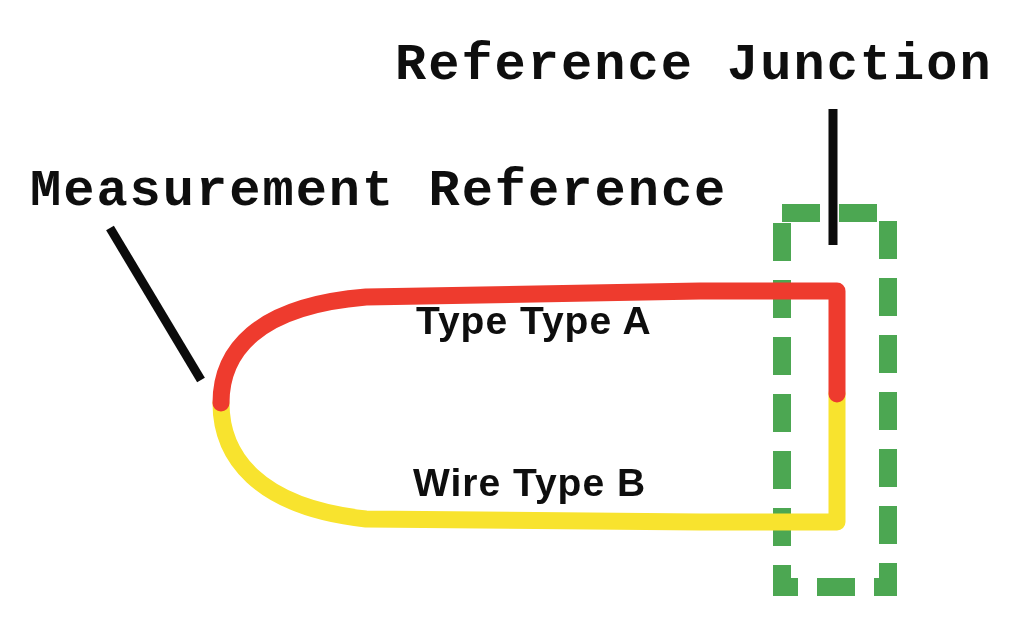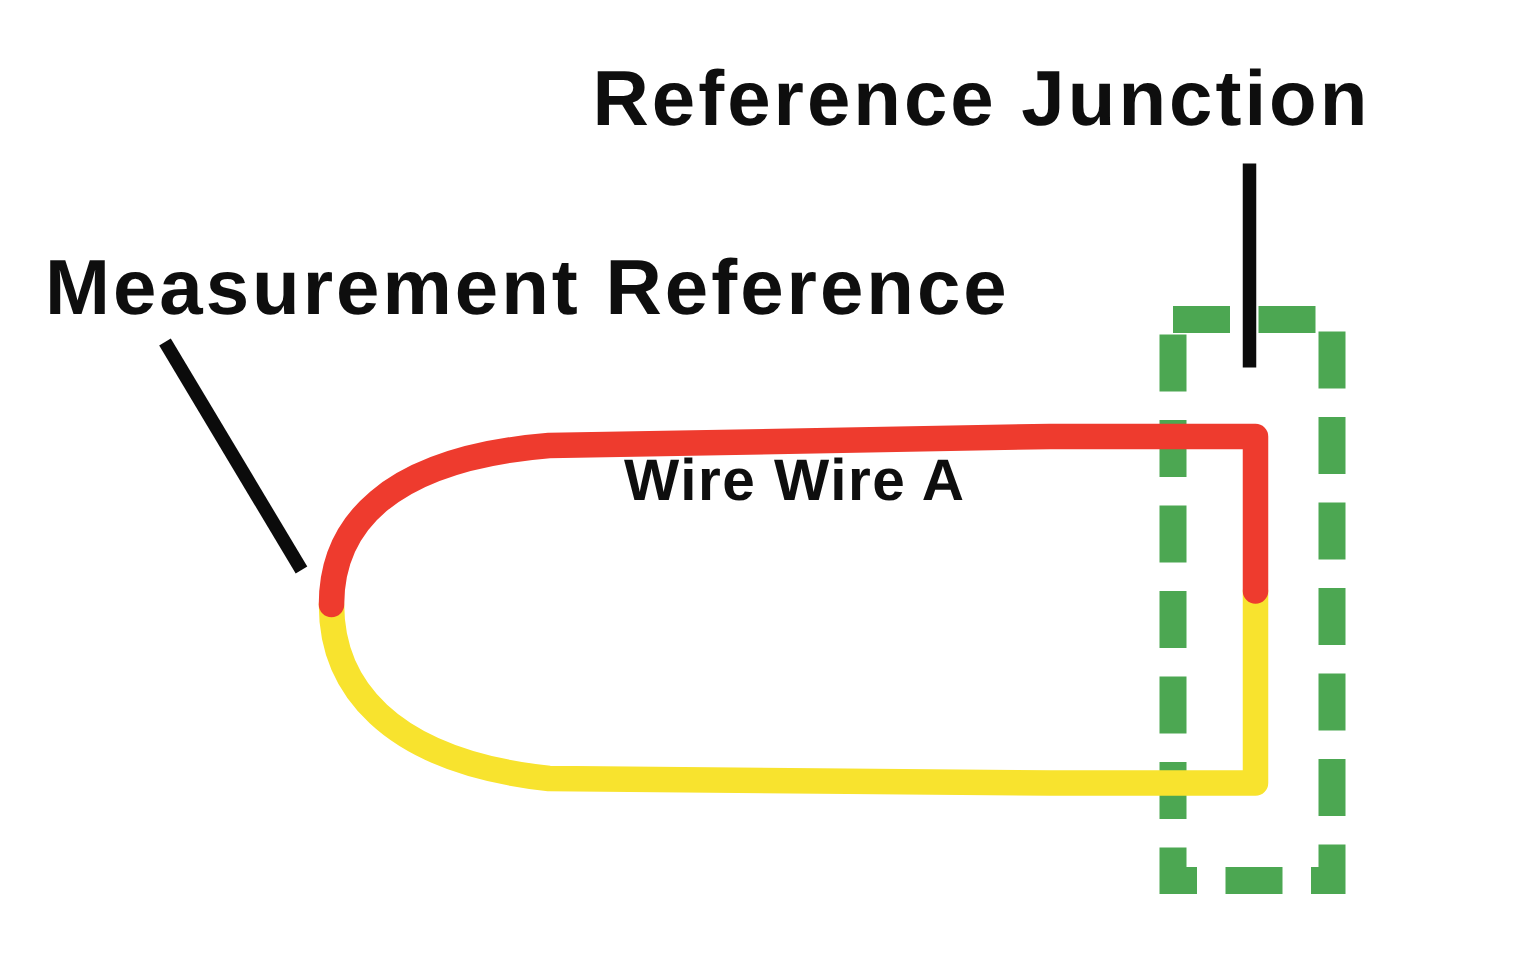--- a/index.html
+++ b/index.html
@@ -26,20 +26,21 @@
     position: absolute;
     color: #0e0e0e;
     font-weight: bold;
     line-height: 1;
     white-space: nowrap;
     user-select: none;
   }
   .lbl-big {
     font-size: 52px;
     letter-spacing: 2px;
+    font-family: Liberation Mono, monospace;
   }
   .lbl-wire {
     font-size: 39px;
     letter-spacing: 1px;
   }
   #measurement-junction-label { left: 30px;  top: 166px; }
   #reference-junction-label   { left: 395px; top: 40px;  }
   #wire-a-label               { left: 416px; top: 301px; }
   #wire-b-label               { left: 413px; top: 463px; }
 </style>
@@ -64,16 +65,17 @@
     <path d="M 221 403
              C 221 352, 256 306, 366 297
              L 700 291 L 837 291
              L 837 394" fill="none" stroke-width="17" stroke-linecap="round" stroke-linejoin="round" stroke="#ee3b2e"></path>
   </svg>
 
   <div class="lbl lbl-big" id="measurement-junction-label">Measurement Reference</div>
 
   <div class="lbl lbl-big" id="reference-junction-label">Reference Junction</div>
 
-  <div class="lbl lbl-wire" id="wire-a-label">Wire Wire A</div>
+  <div class="lbl lbl-wire" id="wire-a-label">Type Type A</div>
 
+  <div class="lbl lbl-wire" id="wire-b-label">Wire Type B</div>
 
 </div>
 
 </body></html>

